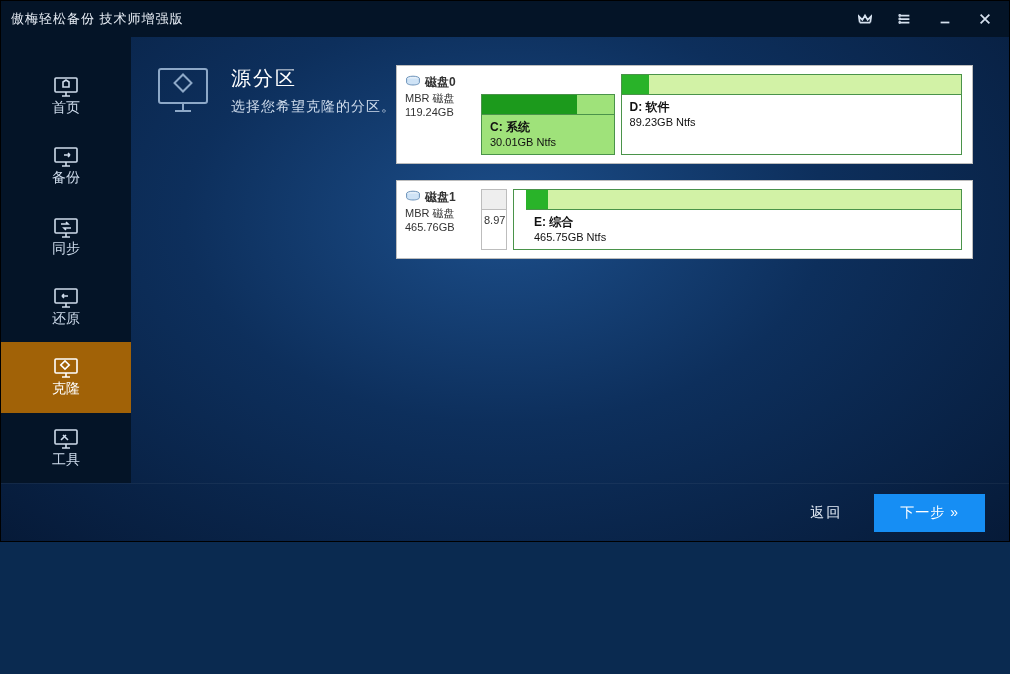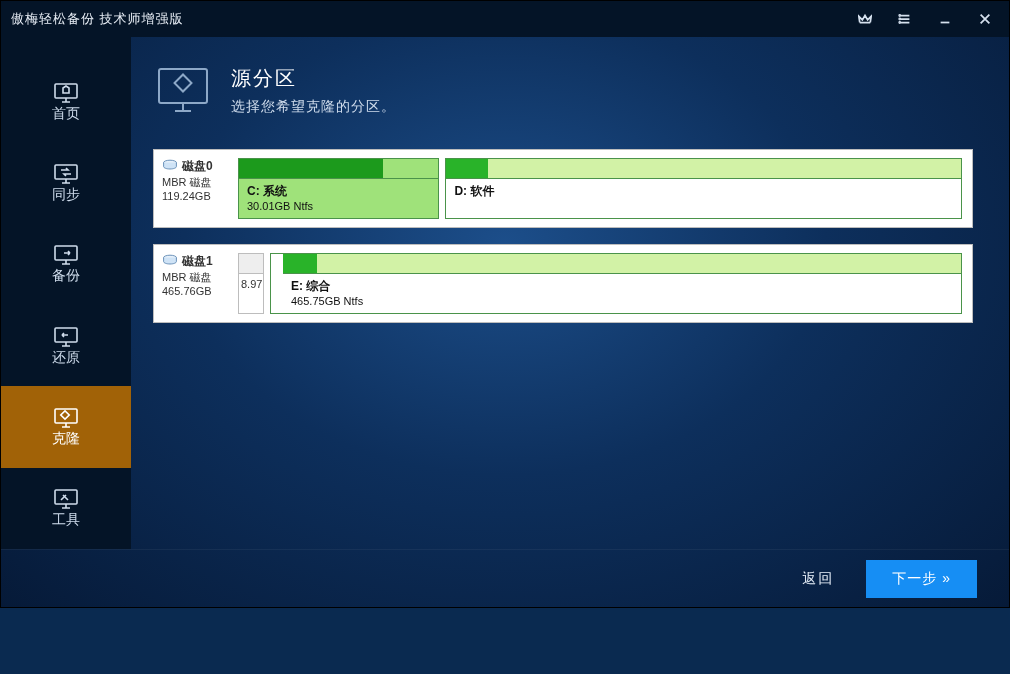--- a/index.html
+++ b/index.html
@@ -1,39 +1,39 @@
 <!DOCTYPE html>
 <html><head>
   <meta charset="utf-8">
   <style>
     * { margin: 0; padding: 0; box-sizing: border-box; font-family: "Microsoft YaHei", Arial, sans-serif; }
     body { width: 1010px; height: 674px; overflow: hidden; background: #0a2a50; }
 
-    .window { width: 1010px; height: 608px; display: flex; flex-direction: column;
+    .window { width: 1010px; height: 542px; display: flex; flex-direction: column;
               background: radial-gradient(ellipse at 50% 40%, #1c4e8a 0%, #0d2f5c 45%, #061a38 100%);
               border: 1px solid #000; }
 
     .titlebar { height: 36px; background: #041427; display: flex; align-items: center;
                 color: #e8eef6; padding: 0 4px 0 10px; font-size: 13px; }
     .titlebar .title { flex: 1; letter-spacing: 1px; }
     .titlebar .tbtn { width: 40px; height: 36px; display: flex; align-items: center;
                       justify-content: center; cursor: pointer; }
     .titlebar .tbtn svg { width: 14px; height: 14px; stroke: #d6e1ee; fill: none; stroke-width: 2; }
 
     .body { flex: 1; display: flex; min-height: 0; }
 
     .sidebar { width: 130px; background: #041427; display: flex; flex-direction: column;
                padding-top: 24px; }
     .sb-item { height: 90px; display: flex; flex-direction: column; align-items: center;
                justify-content: center; gap: 0; color: #cfdcec; font-size: 14px;
                cursor: pointer; }
     .sb-item.active { background: #a16207; color: #fff; }
     .sb-item svg { width: 28px; height: 24px; stroke: currentColor; fill: none; stroke-width: 1.6; }
 
-    .main { flex: 1; display: flex; flex-direction: column; padding: 28px 36px 0 22px; color: #fff; min-height: 0; }
+    .main { flex: 1; display: flex; flex-direction: row; padding: 28px 36px 0 22px; color: #fff; min-height: 0; }
 
     .header { display: flex; gap: 18px; align-items: flex-start; margin-bottom: 28px; }
     .header .heading { font-size: 20px; font-weight: 400; letter-spacing: 2px; margin-bottom: 6px; }
     .header .sub { font-size: 14px; color: #cfdcec; letter-spacing: 1px; }
     .header .hicon svg { width: 60px; height: 52px; stroke: #8da8c7; fill: none; stroke-width: 2; }
 
     .disks { flex: 1; overflow: auto; }
     .disk-card { background: #fff; border: 1px solid #bdbdbd; margin-bottom: 16px;
                  display: flex; padding: 8px 10px 8px 8px; gap: 6px; }
     .disk-info { width: 70px; display: flex; flex-direction: column; align-items: flex-start;
@@ -50,21 +50,21 @@
     .part-fill.dark { background: #1c9a1c; }
     .part-label { padding: 4px 8px 6px 8px; font-size: 11px; color: #111; }
     .part-label .p-title { font-weight: bold; font-size: 12px; }
 
     .small-part { width: 26px; border: 1px solid #bdbdbd; display: flex; flex-direction: column;
                   font-size: 11px; color: #333; }
     .small-part .sp-bar { height: 20px; background: #eee; border-bottom: 1px solid #bdbdbd; }
     .small-part .sp-txt { padding: 4px 2px; text-align: center; }
 
     .footer { height: 58px; display: flex; align-items: center; justify-content: flex-end;
-              gap: 18px; padding-right: 32px; border-top: 1px solid rgba(255,255,255,0.05); }
+              gap: 18px; padding-right: 24px; border-top: 1px solid rgba(255,255,255,0.05); }
     .btn-back { color: #e6eef8; font-size: 14px; cursor: pointer; padding: 8px 14px; letter-spacing: 2px; }
     .btn-next { background: #168ef4; color: #fff; font-size: 14px; padding: 10px 26px;
                 cursor: pointer; letter-spacing: 1px; }
   </style>
 </head>
 <body>
 
 <div class="window">
 
   <div class="titlebar">
@@ -102,31 +102,31 @@
             <rect x="3" y="3" width="22" height="14" rx="1"></rect>
             <path d="M10 21h8M14 17v4"></path>
             <path d="M11 7l3-2 3 2v5h-6z"></path>
           </svg>
         <span>首页</span>
       </div>
       <div class="sb-item">
         <svg viewBox="0 0 28 24">
             <rect x="3" y="3" width="22" height="14" rx="1"></rect>
             <path d="M10 21h8M14 17v4"></path>
+            <path d="M12 10h6m0 0l-2-2m2 2l-2 2"></path>
+          </svg>
+        <span>备份</span>
+      </div>
+      <div class="sb-item">
+        <svg viewBox="0 0 28 24">
+            <rect x="3" y="3" width="22" height="14" rx="1"></rect>
+            <path d="M10 21h8M14 17v4"></path>
             <path d="M9 8h7l-2-2M19 12h-7l2 2"></path>
           </svg>
         <span>同步</span>
-      </div>
-      <div class="sb-item">
-        <svg viewBox="0 0 28 24">
-            <rect x="3" y="3" width="22" height="14" rx="1"></rect>
-            <path d="M10 21h8M14 17v4"></path>
-            <path d="M12 10h6m0 0l-2-2m2 2l-2 2"></path>
-          </svg>
-        <span>备份</span>
       </div>
       <div class="sb-item">
         <svg viewBox="0 0 28 24">
             <rect x="3" y="3" width="22" height="14" rx="1"></rect>
             <path d="M10 21h8M14 17v4"></path>
             <path d="M16 10h-6m0 0l2-2m-2 2l2 2"></path>
           </svg>
         <span>还原</span>
       </div>
       <div class="sb-item active">
@@ -170,35 +170,36 @@
                 <span><svg viewBox="0 0 20 14">
                     <ellipse cx="10" cy="4" rx="8" ry="3" fill="#e6f0fa" stroke="#4a78a8"></ellipse>
                     <path d="M2 4v5c0 1.6 3.6 3 8 3s8-1.4 8-3V4" fill="#cfe3f6" stroke="#4a78a8"></path>
                   </svg></span>
                 <span>磁盘0</span>
               </div>
               <div>MBR 磁盘</div>
               <div>119.24GB</div>
             </div>
             <div class="parts">
-              <div class="part selected" style="flex: 155 1 0px;">
+              <div class="part selected" style="flex: 155 1 0px; margin-top: 20px;">
                 <div class="part-bar">
                   <div class="part-fill dark" style="width:72%"></div>
                 </div>
                 <div class="part-label">
                   <div class="p-title">C: 系统</div>
                   <div>30.01GB Ntfs</div>
                 </div>
               </div>
               <div class="part" style="flex: 400 1 0px;">
                 <div class="part-bar">
                   <div class="part-fill" style="width:8%"></div>
                 </div>
                 <div class="part-label">
                   <div class="p-title">D: 软件</div>
+                  <div>89.23GB Ntfs</div>
                 </div>
               </div>
             </div>
           </div>
           <div class="disk-card">
             <div class="disk-info">
               <div class="disk-name">
                 <span><svg viewBox="0 0 20 14">
                     <ellipse cx="10" cy="4" rx="8" ry="3" fill="#e6f0fa" stroke="#4a78a8"></ellipse>
                     <path d="M2 4v5c0 1.6 3.6 3 8 3s8-1.4 8-3V4" fill="#cfe3f6" stroke="#4a78a8"></path>

